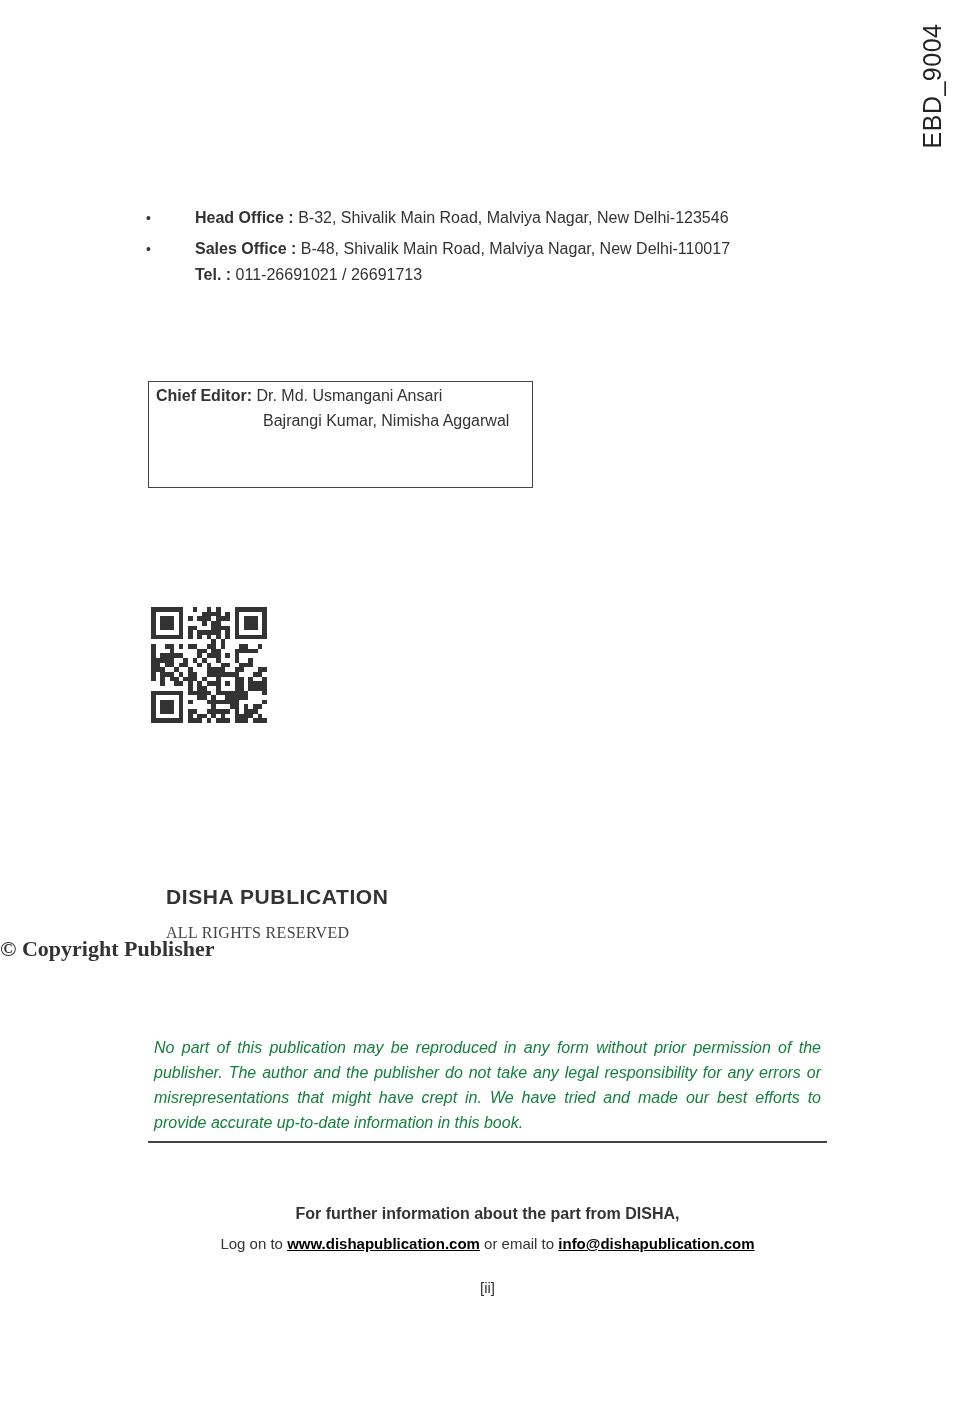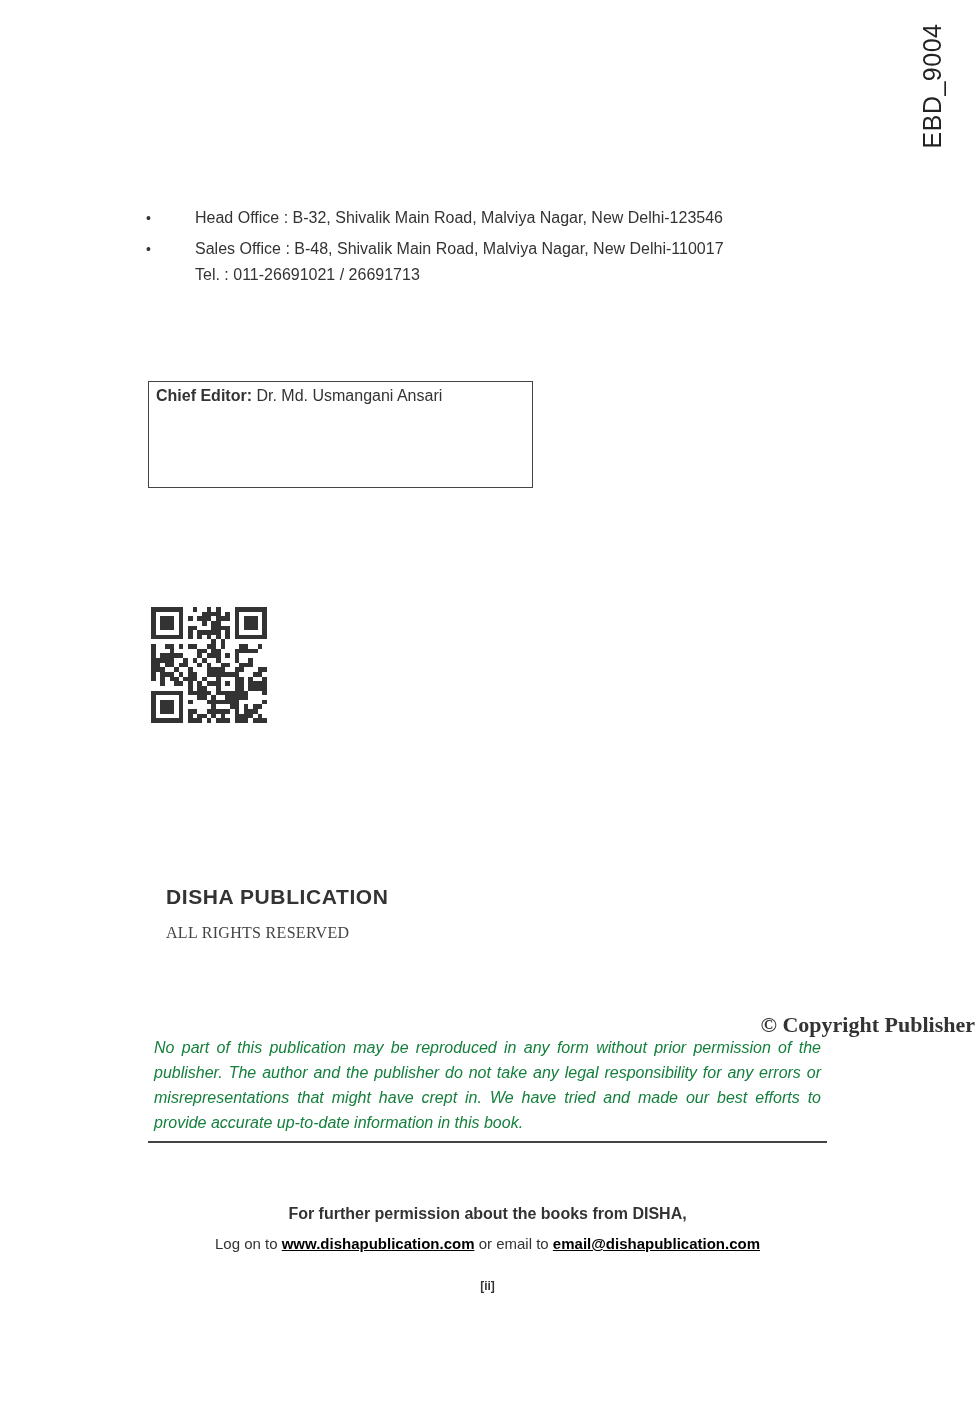--- a/index.html
+++ b/index.html
@@ -3,36 +3,36 @@
 <meta charset="utf-8">
 <style>
   html, body { margin: 0; padding: 0; background: #ffffff; }
   body { width: 975px; height: 1425px; position: relative; overflow: hidden; color: #333333; font-family: "Liberation Sans", sans-serif; }
   .abs { position: absolute; }
   .code-id { left: 902px; top: 30px; width: 60px; height: 112px; }
   .code-id span { position: absolute; left: 50%; top: 50%; transform: translate(-50%,-50%) rotate(-90deg); white-space: nowrap; font-size: 25px; color: #222; letter-spacing: 0.5px; font-family: "Liberation Sans", sans-serif; }
   .addr { left: 146px; font-size: 16px; line-height: 20px; white-space: nowrap; }
   .addr .bullet { position: absolute; left: 0; top: 0; font-size: 14px; }
   .addr .body { position: absolute; left: 49px; top: 0; }
-  .addr b { font-weight: normal; }
+  .addr b { font-weight: bold; }
   .credits { left: 148px; top: 381px; width: 385px; height: 107px; border: 1.5px solid #444; box-sizing: border-box; font-size: 16px; line-height: 24.5px; padding: 2px 0 0 7px; white-space: nowrap; }
   .credits .row { height: 24.5px; }
   .credits .indent { padding-left: 107px; }
   .qr { left: 151px; top: 607px; width: 116px; height: 116px; display: grid; grid-template-columns: repeat(25, 1fr); grid-template-rows: repeat(25, 1fr); }
   .qr div.on { background: #333; }
   .brand { left: 166px; top: 885px; font-family: "Liberation Sans", sans-serif; font-weight: 900; font-size: 21px; letter-spacing: 0.6px; color: #333; }
   .rights { left: 166px; top: 924px; font-family: "Liberation Serif", serif; font-size: 16px; letter-spacing: 0.3px; color: #444; }
-  .copyright { left: 0; width: 975px; top: 1012px; text-align: right; font-family: "Liberation Serif", serif; font-size: 22px; font-weight: bold; color: #333; }
+  .copyright { left: 0; width: 975px; top: 936px; text-align: left; font-family: "Liberation Serif", serif; font-size: 22px; font-weight: bold; color: #333; }
   .copyright span { display: inline-block; margin-left: 0px; }
   .disclaimer { left: 154px; top: 1035px; width: 667px; font-style: italic; font-size: 16px; line-height: 25px; text-align: justify; text-align-last: left; color: #15803d; }
   .rule { left: 148px; top: 1141px; width: 679px; height: 2px; background: #444; }
   .further { left: 0; width: 975px; top: 1205px; text-align: center; font-size: 16px; font-weight: bold; color: #333; }
   .logon { left: 0; width: 975px; top: 1235px; text-align: center; font-size: 15px; color: #333; }
   .logon a { color: #000000; font-weight: bold; text-decoration: underline; }
-  .pageno { left: 0; width: 975px; top: 1279px; text-align: center; font-size: 12px; color: #333; font-weight: bold; }
+  .pageno { left: 0; width: 975px; top: 1279px; text-align: center; font-size: 15px; color: #333; }
 </style>
 </head>
 <body>
 
 <div class="abs code-id">
   <span>EBD_9004</span>
 </div>
 
 <div class="abs addr" style="top:208px;">
   <span class="bullet">•</span>
@@ -43,20 +43,21 @@
   <span class="bullet">•</span>
   <span class="body"><b>Sales Office :</b><span> B-48, Shivalik Main Road, Malviya Nagar, New Delhi-110017</span></span>
 </div>
 
 <div class="abs addr" style="top:265px;">
   <span class="body"><b>Tel. :</b><span> 011-26691021 / 26691713</span></span>
 </div>
 
 <div class="abs credits">
   <div class="row"><b>Chief Editor:</b><span> Dr. Md. Usmangani Ansari</span></div>
+  <div class="row indent"><span>Bajrangi Kumar, Nimisha Aggarwal</span></div>
 </div>
 
 <div class="abs qr" id="qr">
     <div class="on"></div>
     <div class="on"></div>
     <div class="on"></div>
     <div class="on"></div>
     <div class="on"></div>
     <div class="on"></div>
     <div class="on"></div>
@@ -680,17 +681,17 @@
     <div class="on"></div>
   </div>
 
 <div class="abs brand">DISHA PUBLICATION</div>
 <div class="abs rights">ALL RIGHTS RESERVED</div>
 <div class="abs copyright"><span>© Copyright Publisher</span></div>
 
 <div class="abs disclaimer">No part of this publication may be reproduced in any form without prior permission of the publisher. The author and the publisher do not take any legal responsibility for any errors or misrepresentations that might have crept in. We have tried and made our best efforts to provide accurate up-to-date information in this book.</div>
 <div class="abs rule"></div>
 
-<div class="abs further">For further permission about the books from DISHA,</div>
+<div class="abs further">For further information about the part from DISHA,</div>
 <div class="abs logon">
-  <span>Log on to </span><a>www.dishapublication.com</a><span> or email to </span><a>email@dishapublication.com</a>
+  <span>Log on to </span><a>www.dishapublication.com</a><span> or email to </span><a>info@dishapublication.com</a>
 </div>
 <div class="abs pageno">[ii]</div>
 
 </body></html>

